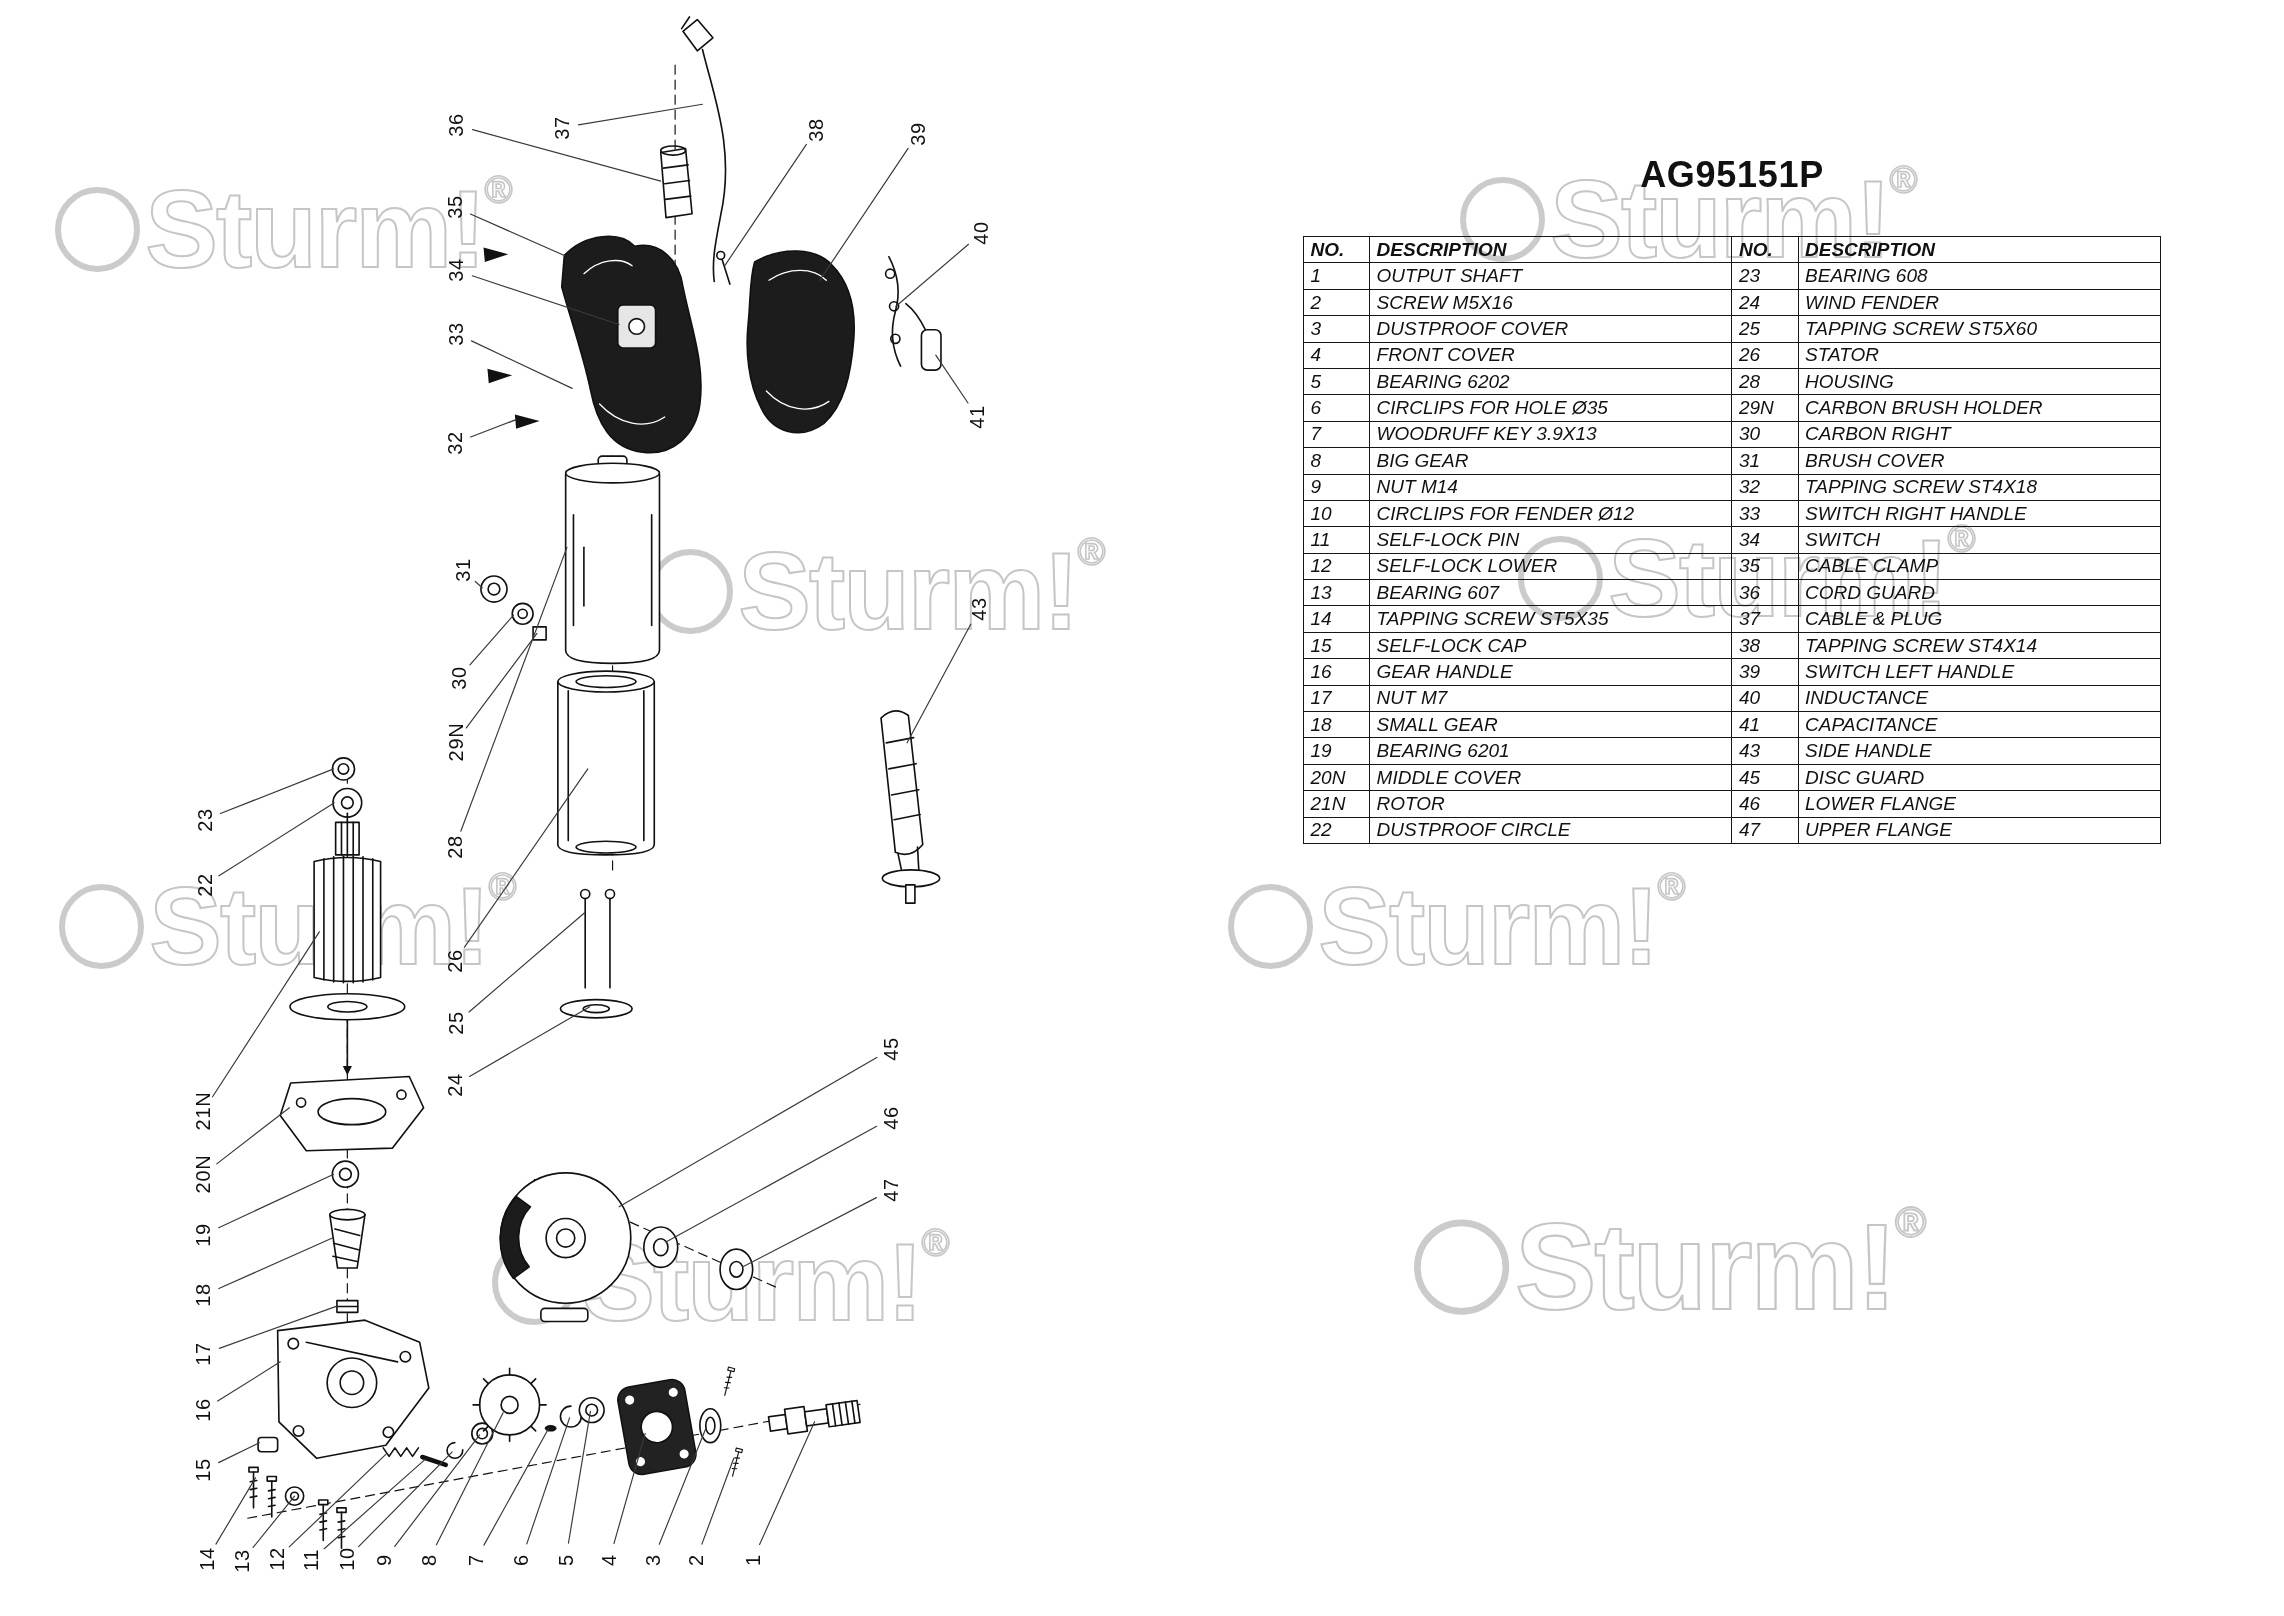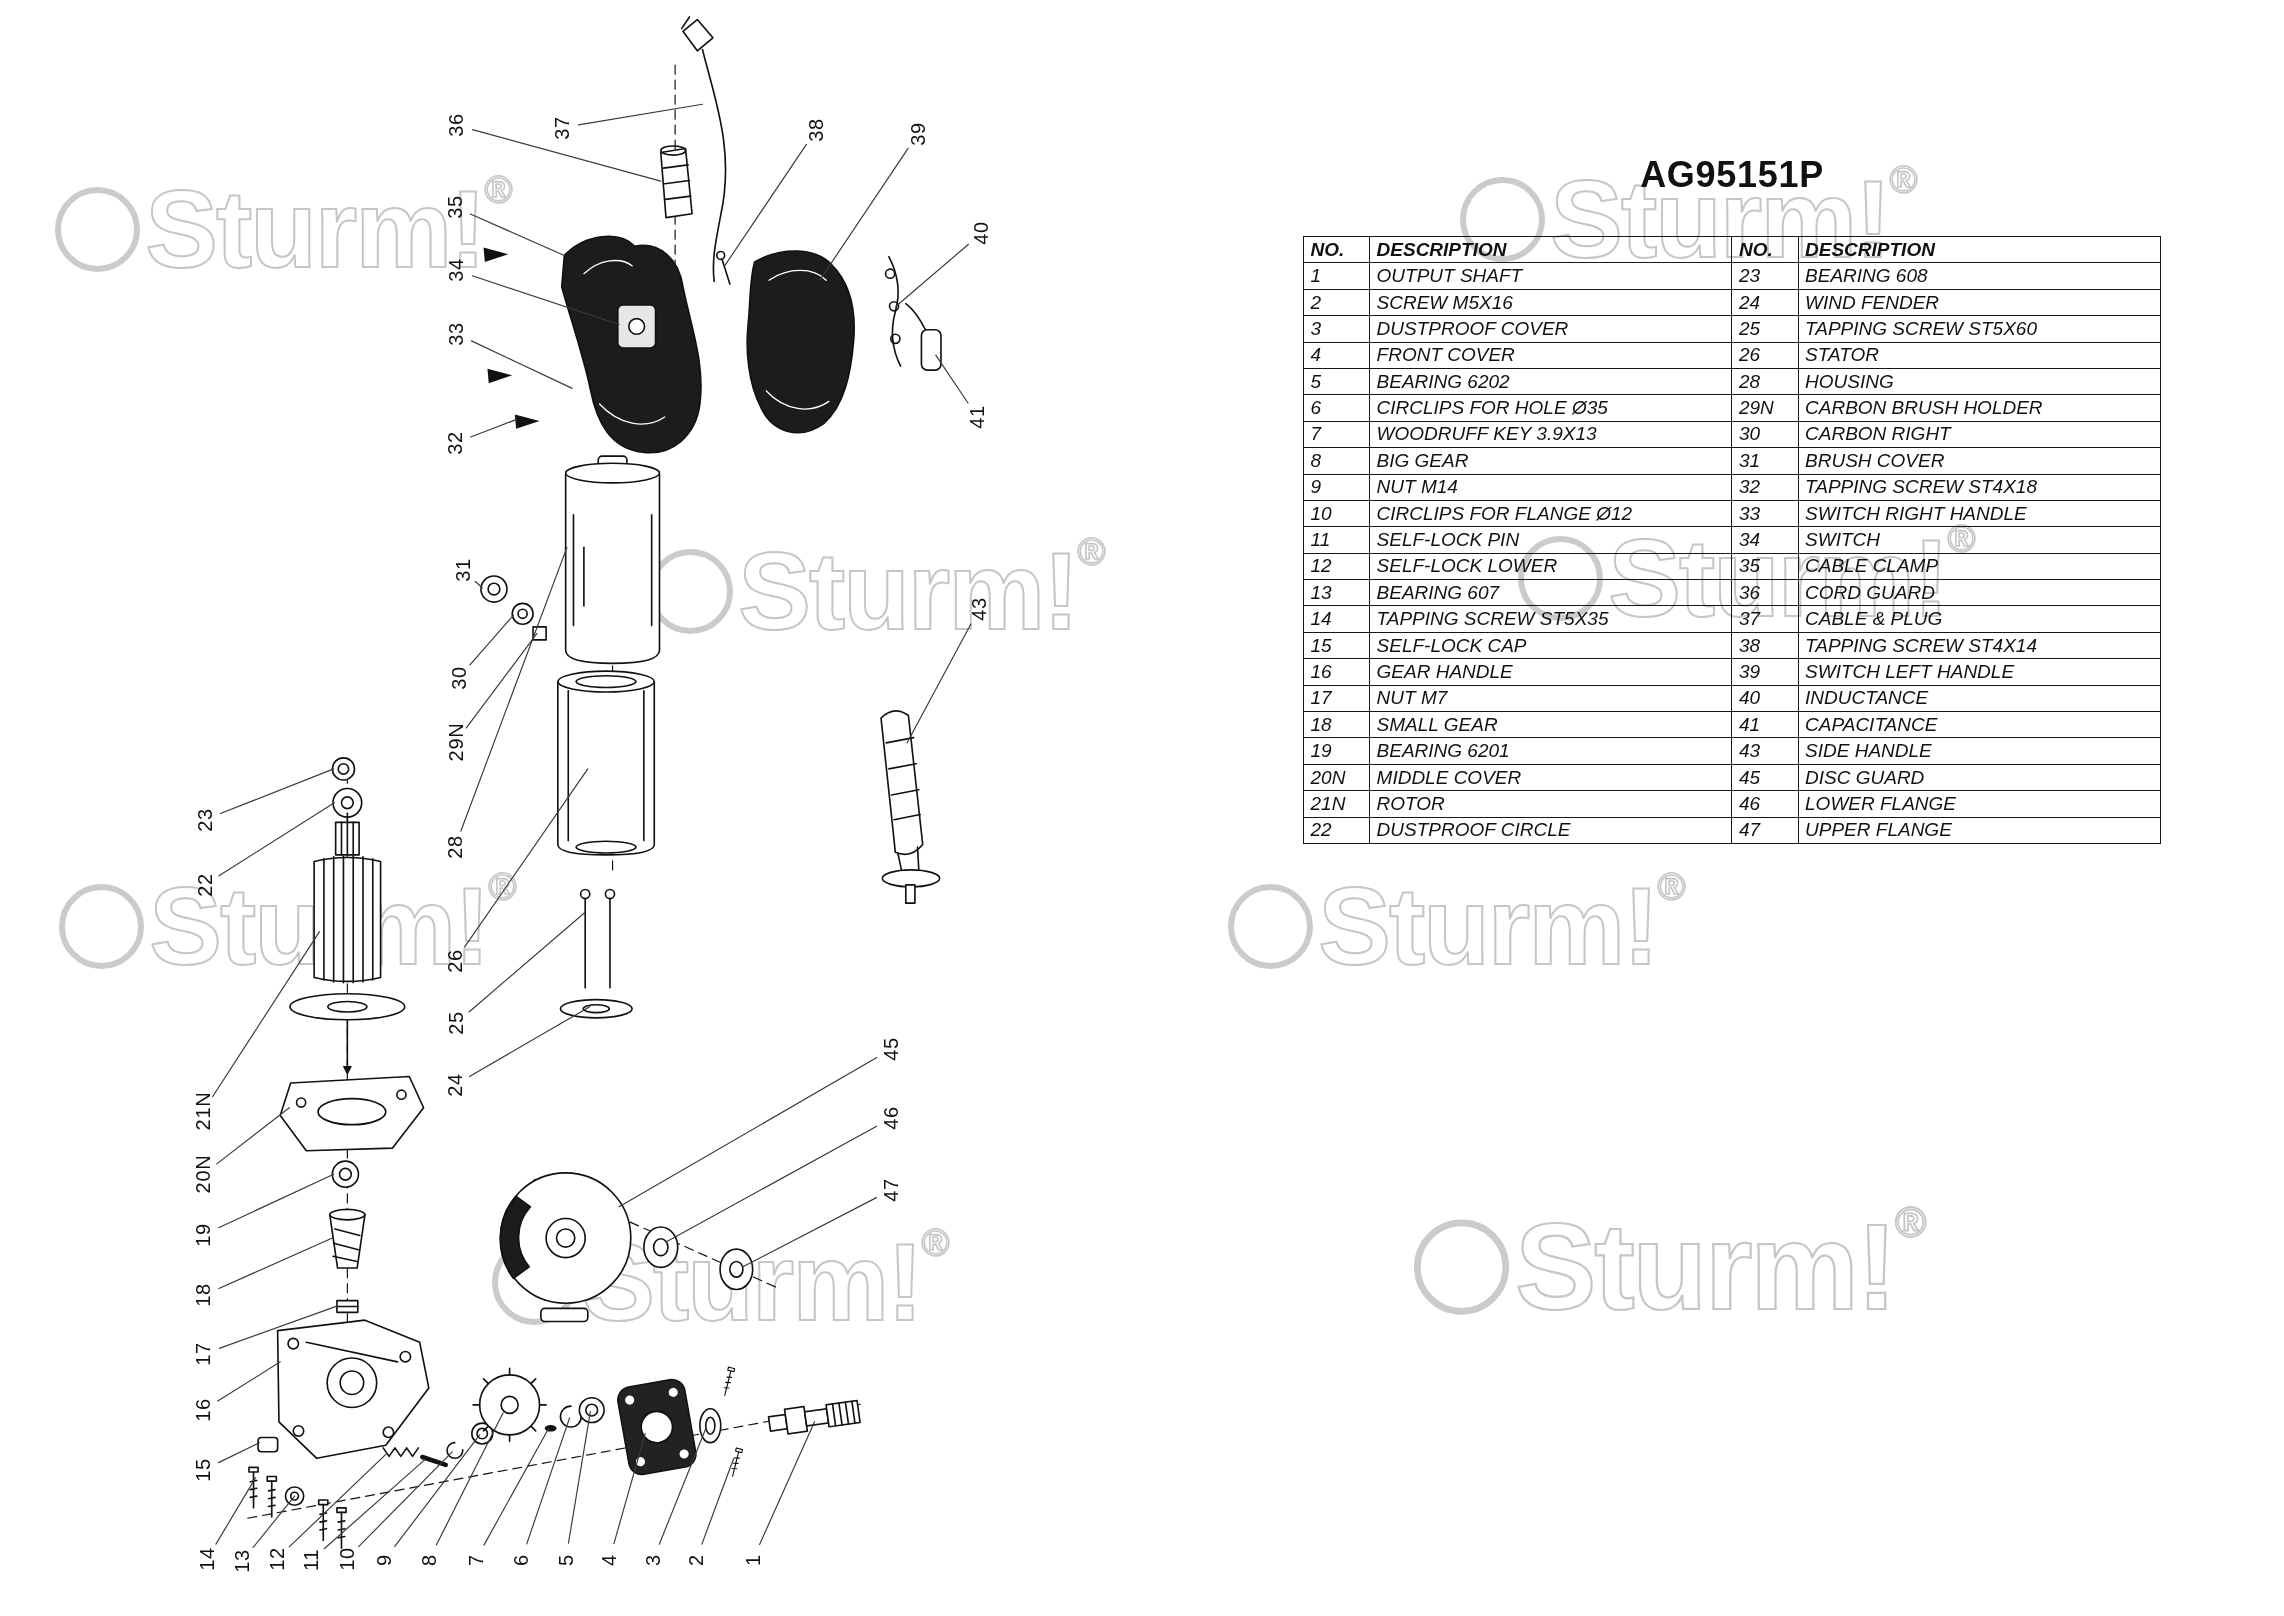--- a/index.html
+++ b/index.html
@@ -528,21 +528,21 @@
             <td>BRUSH COVER</td>
           </tr>
           <tr>
             <td>9</td>
             <td>NUT M14</td>
             <td>32</td>
             <td>TAPPING SCREW ST4X18</td>
           </tr>
           <tr>
             <td>10</td>
-            <td>CIRCLIPS FOR FLANGE Ø12</td>
+            <td>CIRCLIPS FOR FENDER Ø12</td>
             <td>33</td>
             <td>SWITCH RIGHT HANDLE</td>
           </tr>
           <tr>
             <td>11</td>
             <td>SELF-LOCK PIN</td>
             <td>34</td>
             <td>SWITCH</td>
           </tr>
           <tr>

